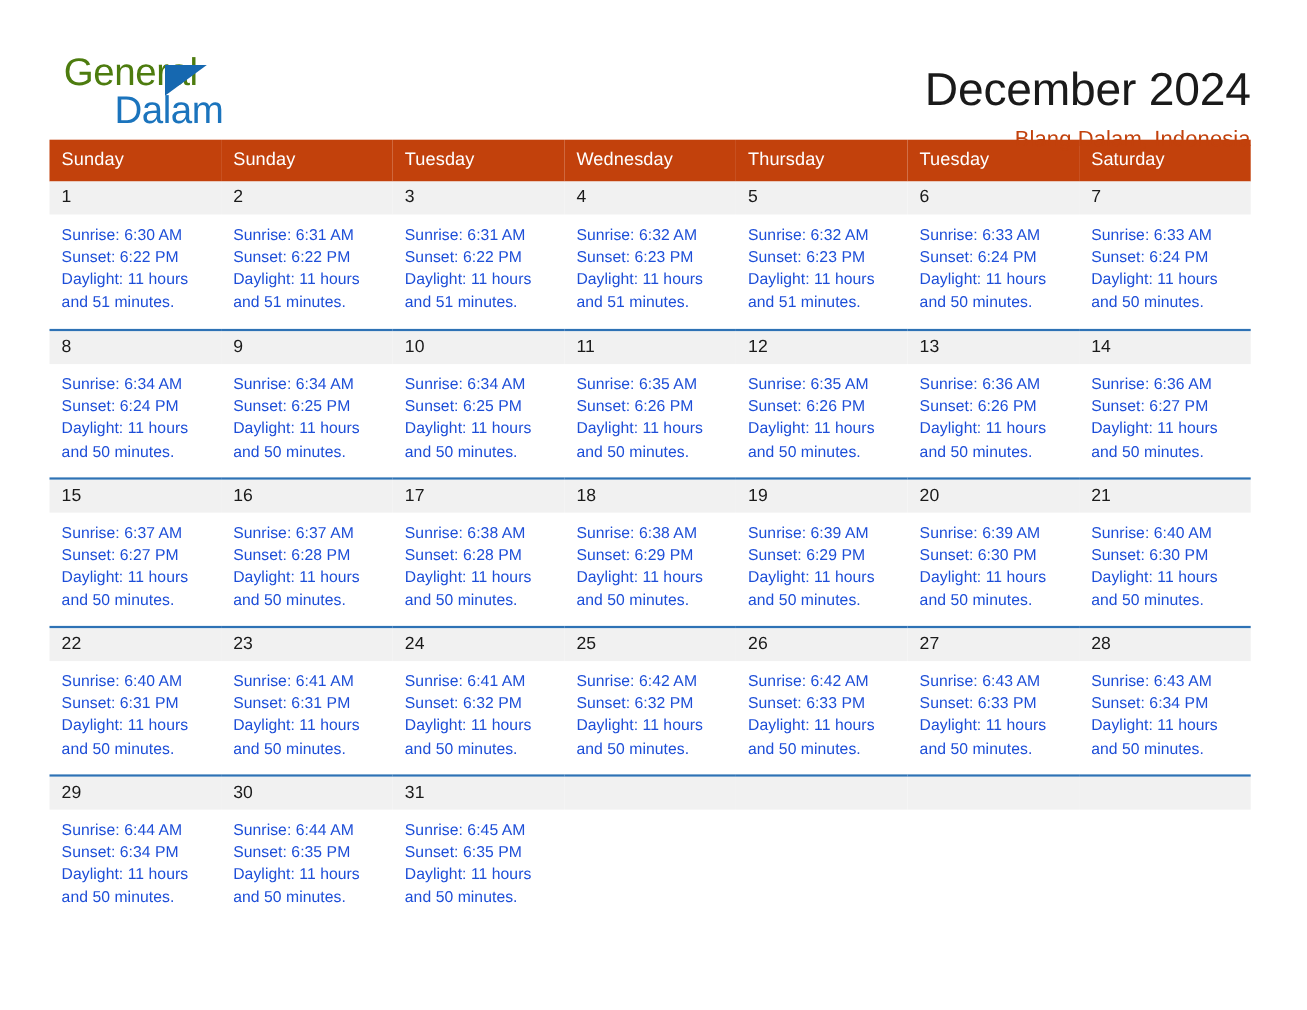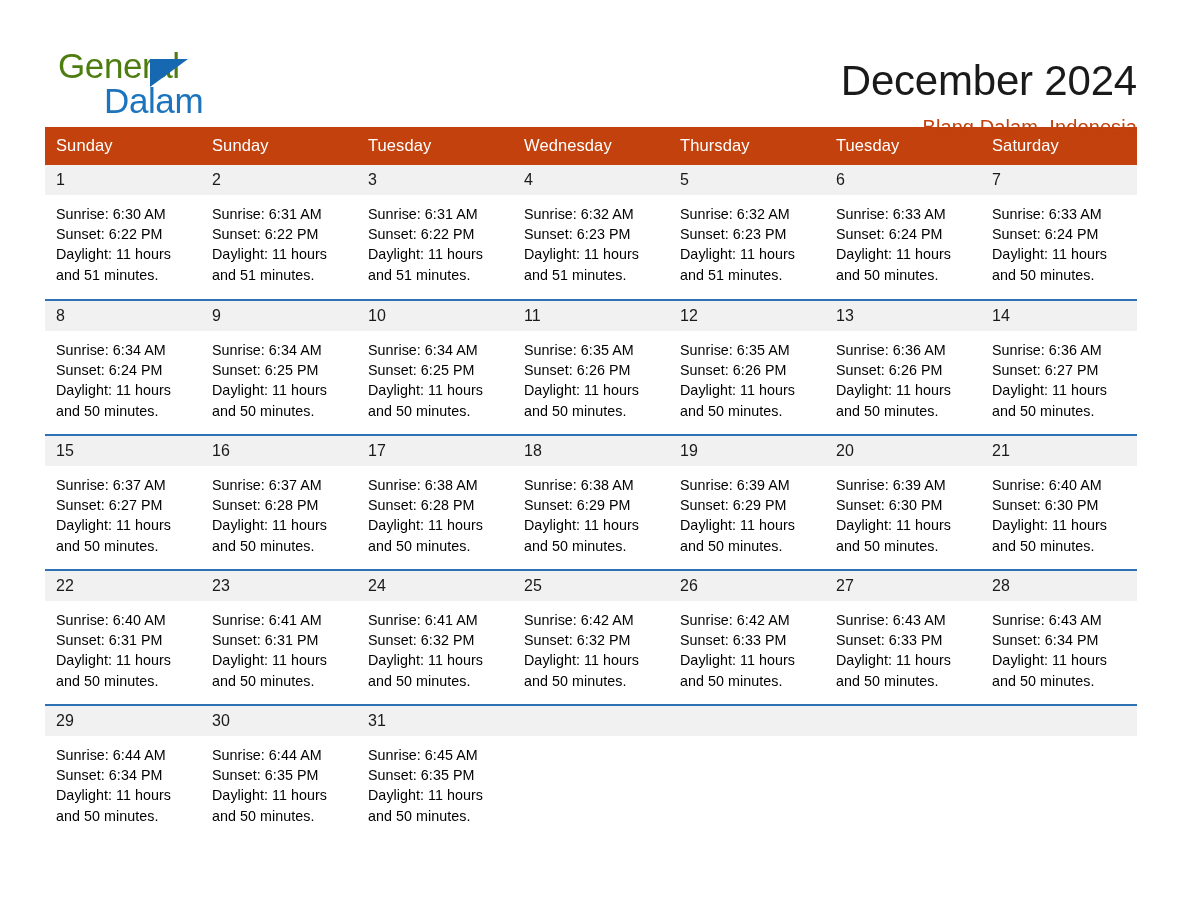--- a/index.html
+++ b/index.html
@@ -122,21 +122,21 @@
     padding: 6px 0 7px 11px;
     height: 30px;
     line-height: 17px;
     letter-spacing: 0.1px;
   }
   .daynum.empty { color: transparent; }
   .dayinfo {
     padding: 9px 10px 0 11px;
     font-size: 14.3px;
     line-height: 20.2px;
-    color: #000000;
+    color: #1d4ed8;
     letter-spacing: 0.05px;
     white-space: pre-line;
   }
 </style>
 </head>
 <body>
 
 <div class="page">
 
   <div class="top-bar">

